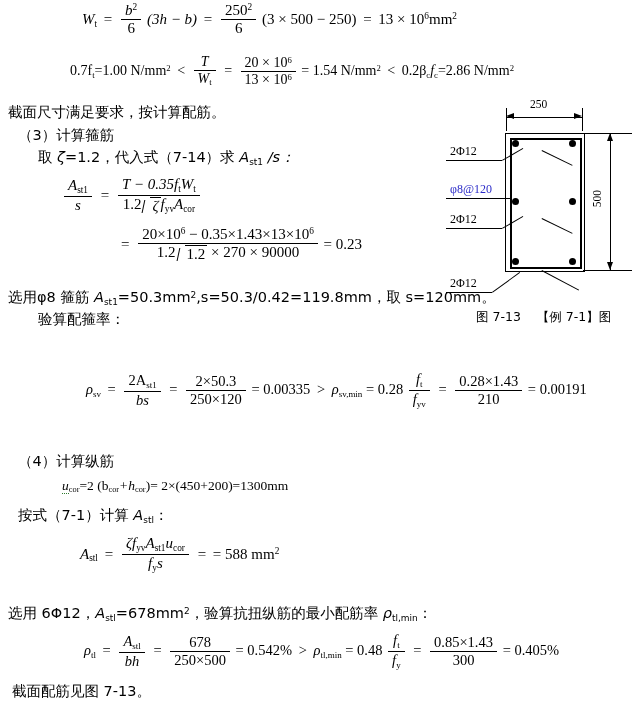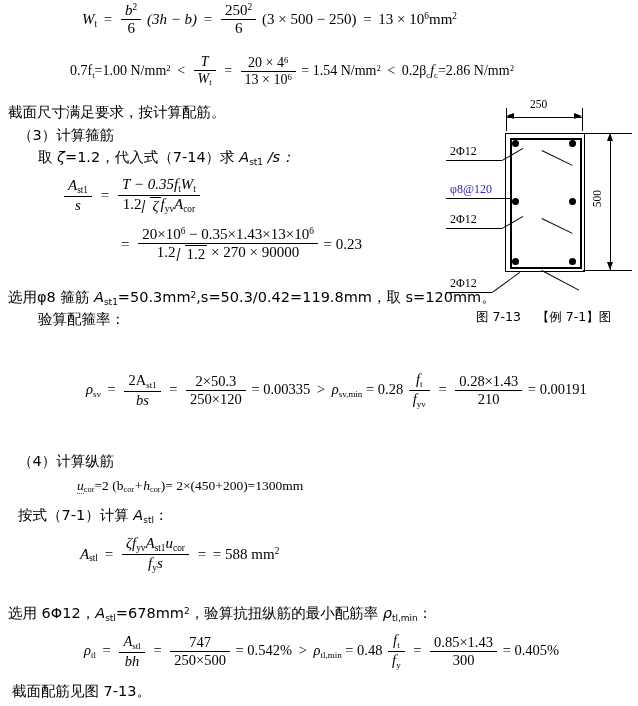--- a/index.html
+++ b/index.html
@@ -132,21 +132,21 @@
 
   <div class="abs math" style="left:70px; top:56px; font-size:14px;">
     <span class="mn"><span>0.7f</span></span><sub>t</sub><span class="mn">=1.00 N/mm</span><sup>2</sup>
     <span class="op">&lt;</span>
     <span class="frac">
       <span class="num mi">T</span>
       <span class="den"><span class="mi">W</span><sub>t</sub></span>
     </span>
     <span class="op">=</span>
     <span class="frac">
-      <span class="num mn"><span>20 × 4</span><sup>6</sup></span>
+      <span class="num mn"><span>20 × 10</span><sup>6</sup></span>
       <span class="den mn"><span>13 × 10</span><sup>6</sup></span>
     </span>
     <span class="mn">= 1.54  N/mm</span><sup>2</sup>
     <span class="op">&lt;</span>
     <span class="mn">0.2β</span><sub>c</sub><span class="mi">f</span><sub>c</sub><span class="mn">=2.86 N/mm</span><sup>2</sup>
   </div>
 
   <div class="abs cn" style="left:8px; top:103px;">截面尺寸满足要求，按计算配筋。</div>
 
   <div class="abs cn" style="left:18px; top:126px;">（3）计算箍筋</div>
@@ -207,21 +207,21 @@
     <span class="op">=</span>
     <span class="frac">
       <span class="num mn">0.28×1.43</span>
       <span class="den mn">210</span>
     </span>
     <span class="mn">= 0.00191</span>
   </div>
 
   <div class="abs cn" style="left:18px; top:452px;">（4）计算纵筋</div>
 
-  <div class="abs math" style="left:77px; top:479px; font-size:13.5px;font-family:Liberation Serif, serif;">
+  <div class="abs math" style="left:62px; top:479px; font-size:13.5px;font-family:Liberation Serif, serif;">
     <span class="mi wavy">u</span><sub>cor</sub><span class="mn">=2 (b</span><sub>cor</sub><span class="mi">+h</span><sub>cor</sub><span class="mn">)=  2×(450+200)=1300mm</span>
   </div>
 
   <div class="abs cn" style="left:18px; top:506px;">
     <span>按式（7-1）计算 </span><span class="mi">A</span><sub>stl</sub><span>：</span>
   </div>
 
   <div class="abs math" style="left:80px; top:537px; font-size:15px;">
     <span class="mi">A</span><sub>stl</sub>
     <span class="op">=</span>
@@ -239,21 +239,21 @@
 
   <div class="abs math" style="left:84px; top:634px; font-size:14.5px;">
     <span class="mi">ρ</span><sub>tl</sub>
     <span class="op">=</span>
     <span class="frac">
       <span class="num"><span class="mi">A</span><sub>stl</sub></span>
       <span class="den mi">bh</span>
     </span>
     <span class="op">=</span>
     <span class="frac">
-      <span class="num mn">747</span>
+      <span class="num mn">678</span>
       <span class="den mn">250×500</span>
     </span>
     <span class="mn">= 0.542%</span>
     <span class="op">&gt;</span>
     <span class="mi">ρ</span><sub>tl,min</sub>
     <span class="mn">= 0.48</span>
     <span class="frac">
       <span class="num"><span class="mi">f</span><sub>t</sub></span>
       <span class="den"><span class="mi">f</span><sub>y</sub></span>
     </span>

